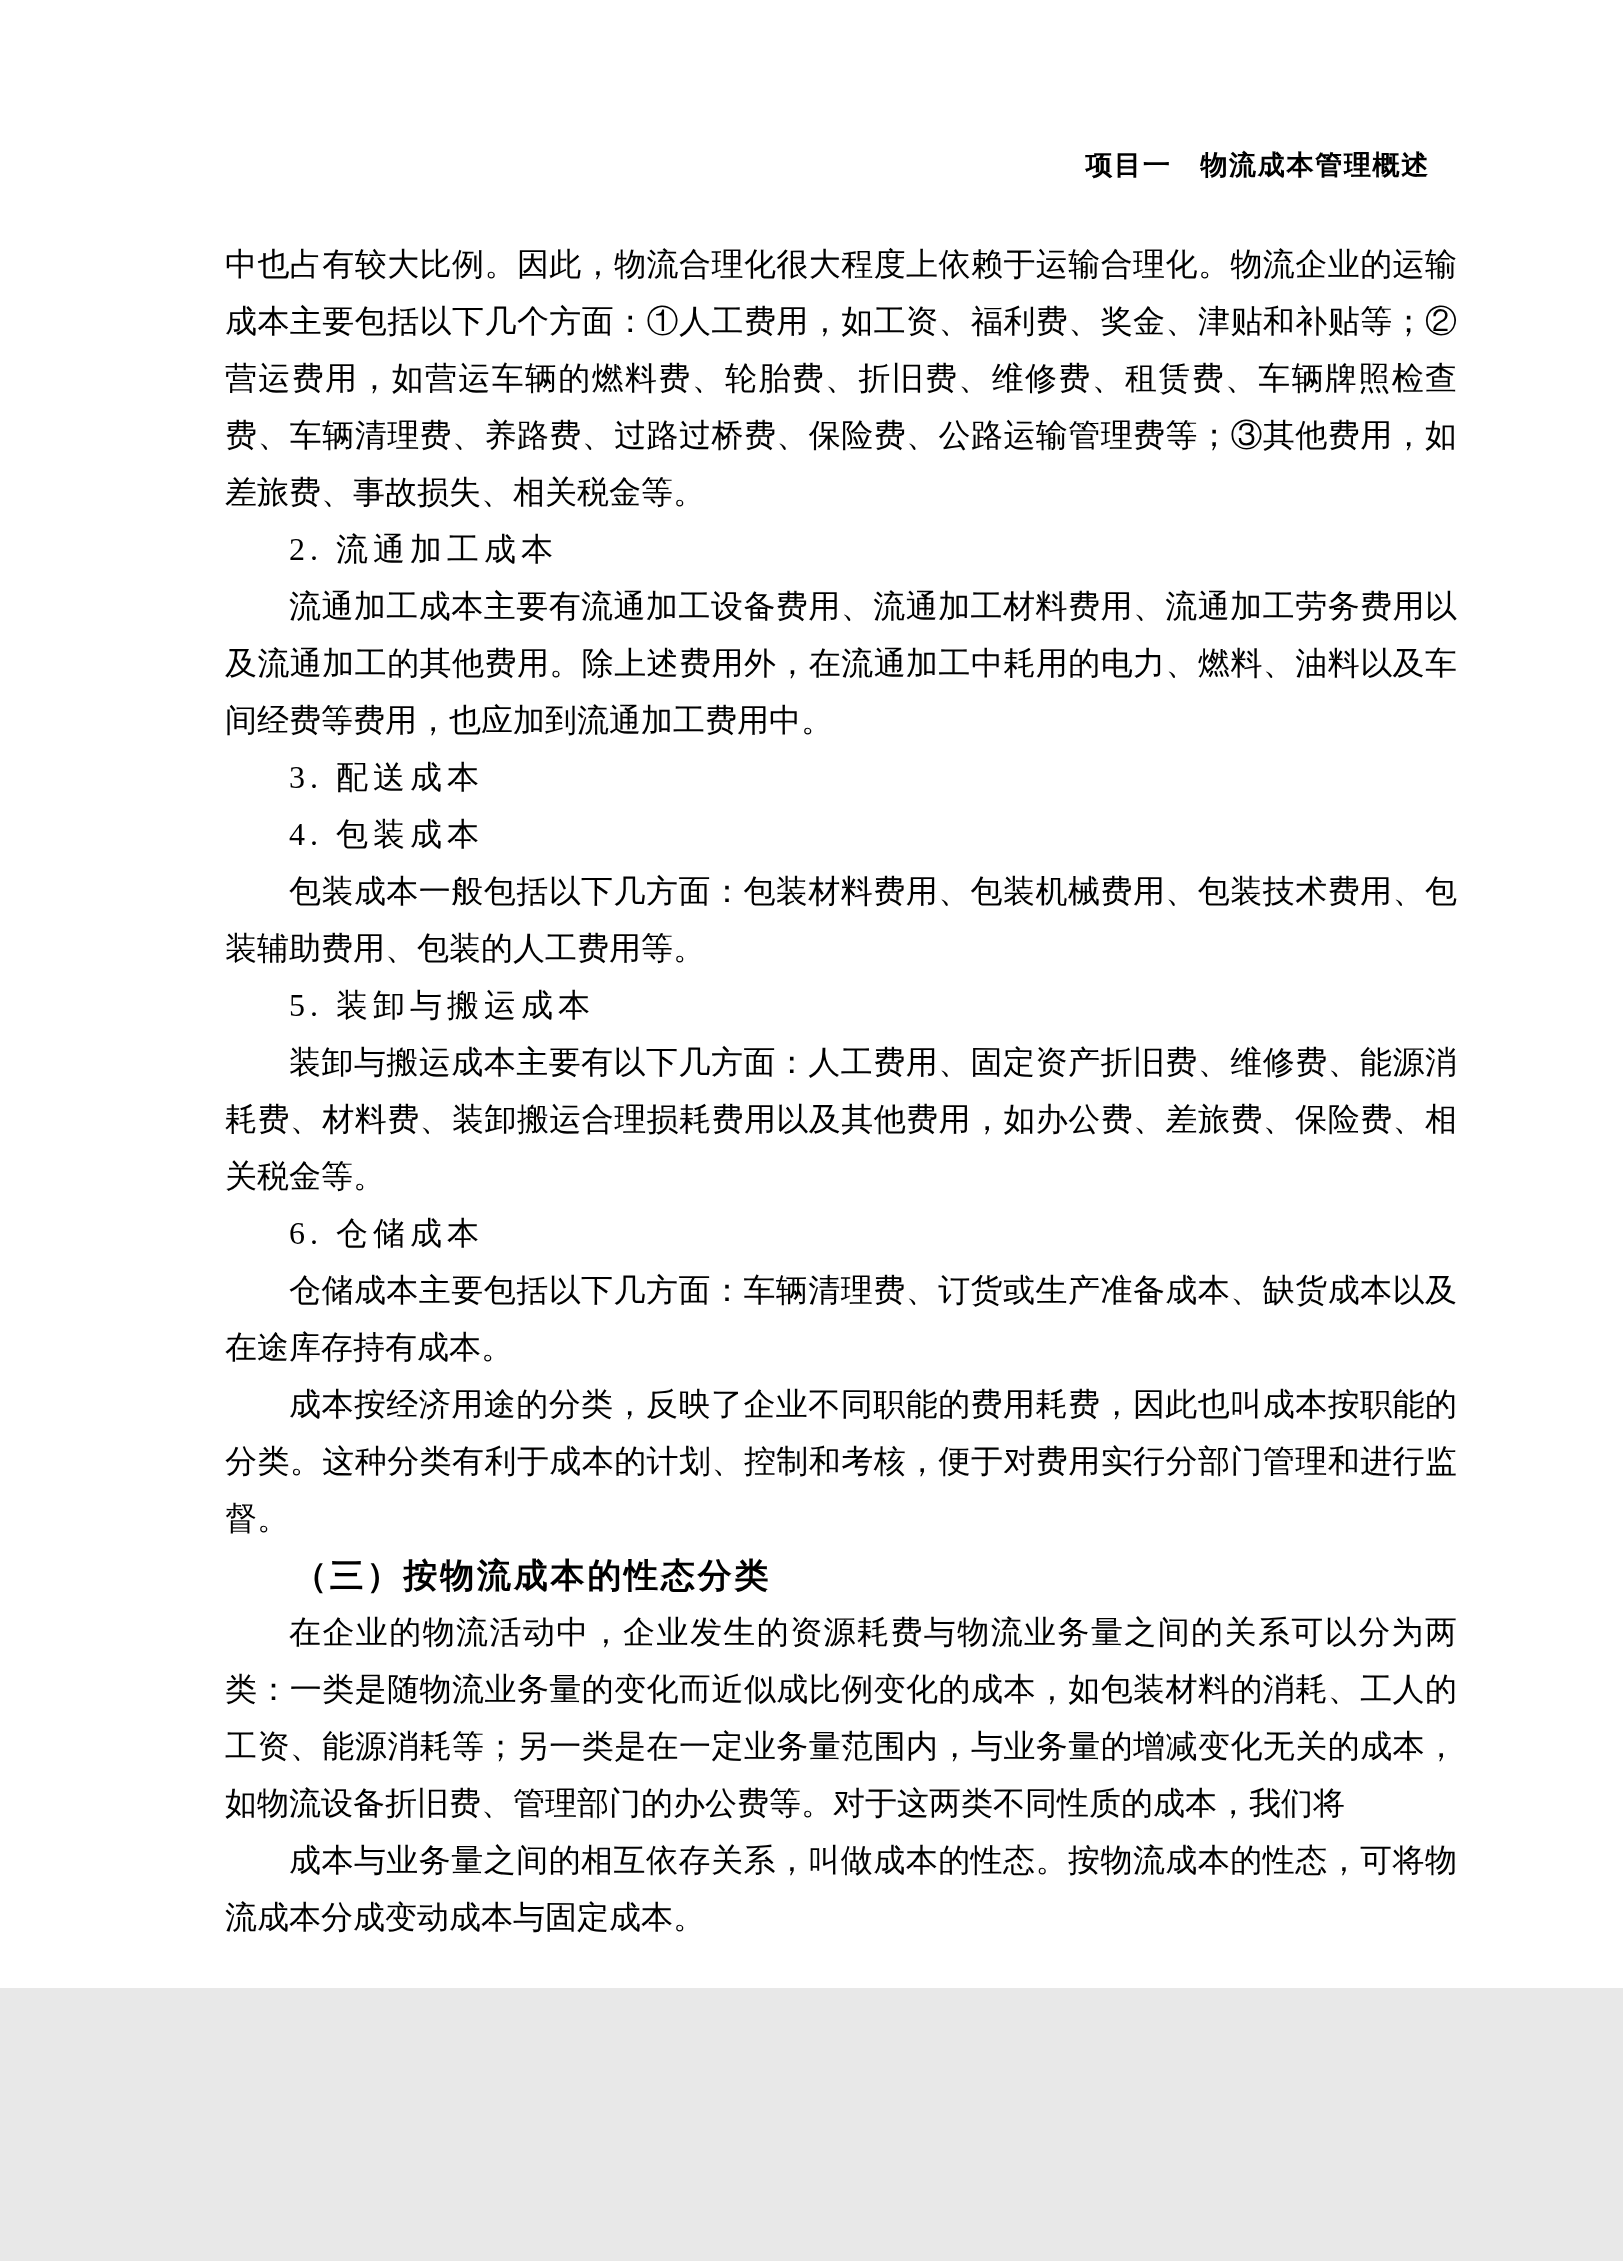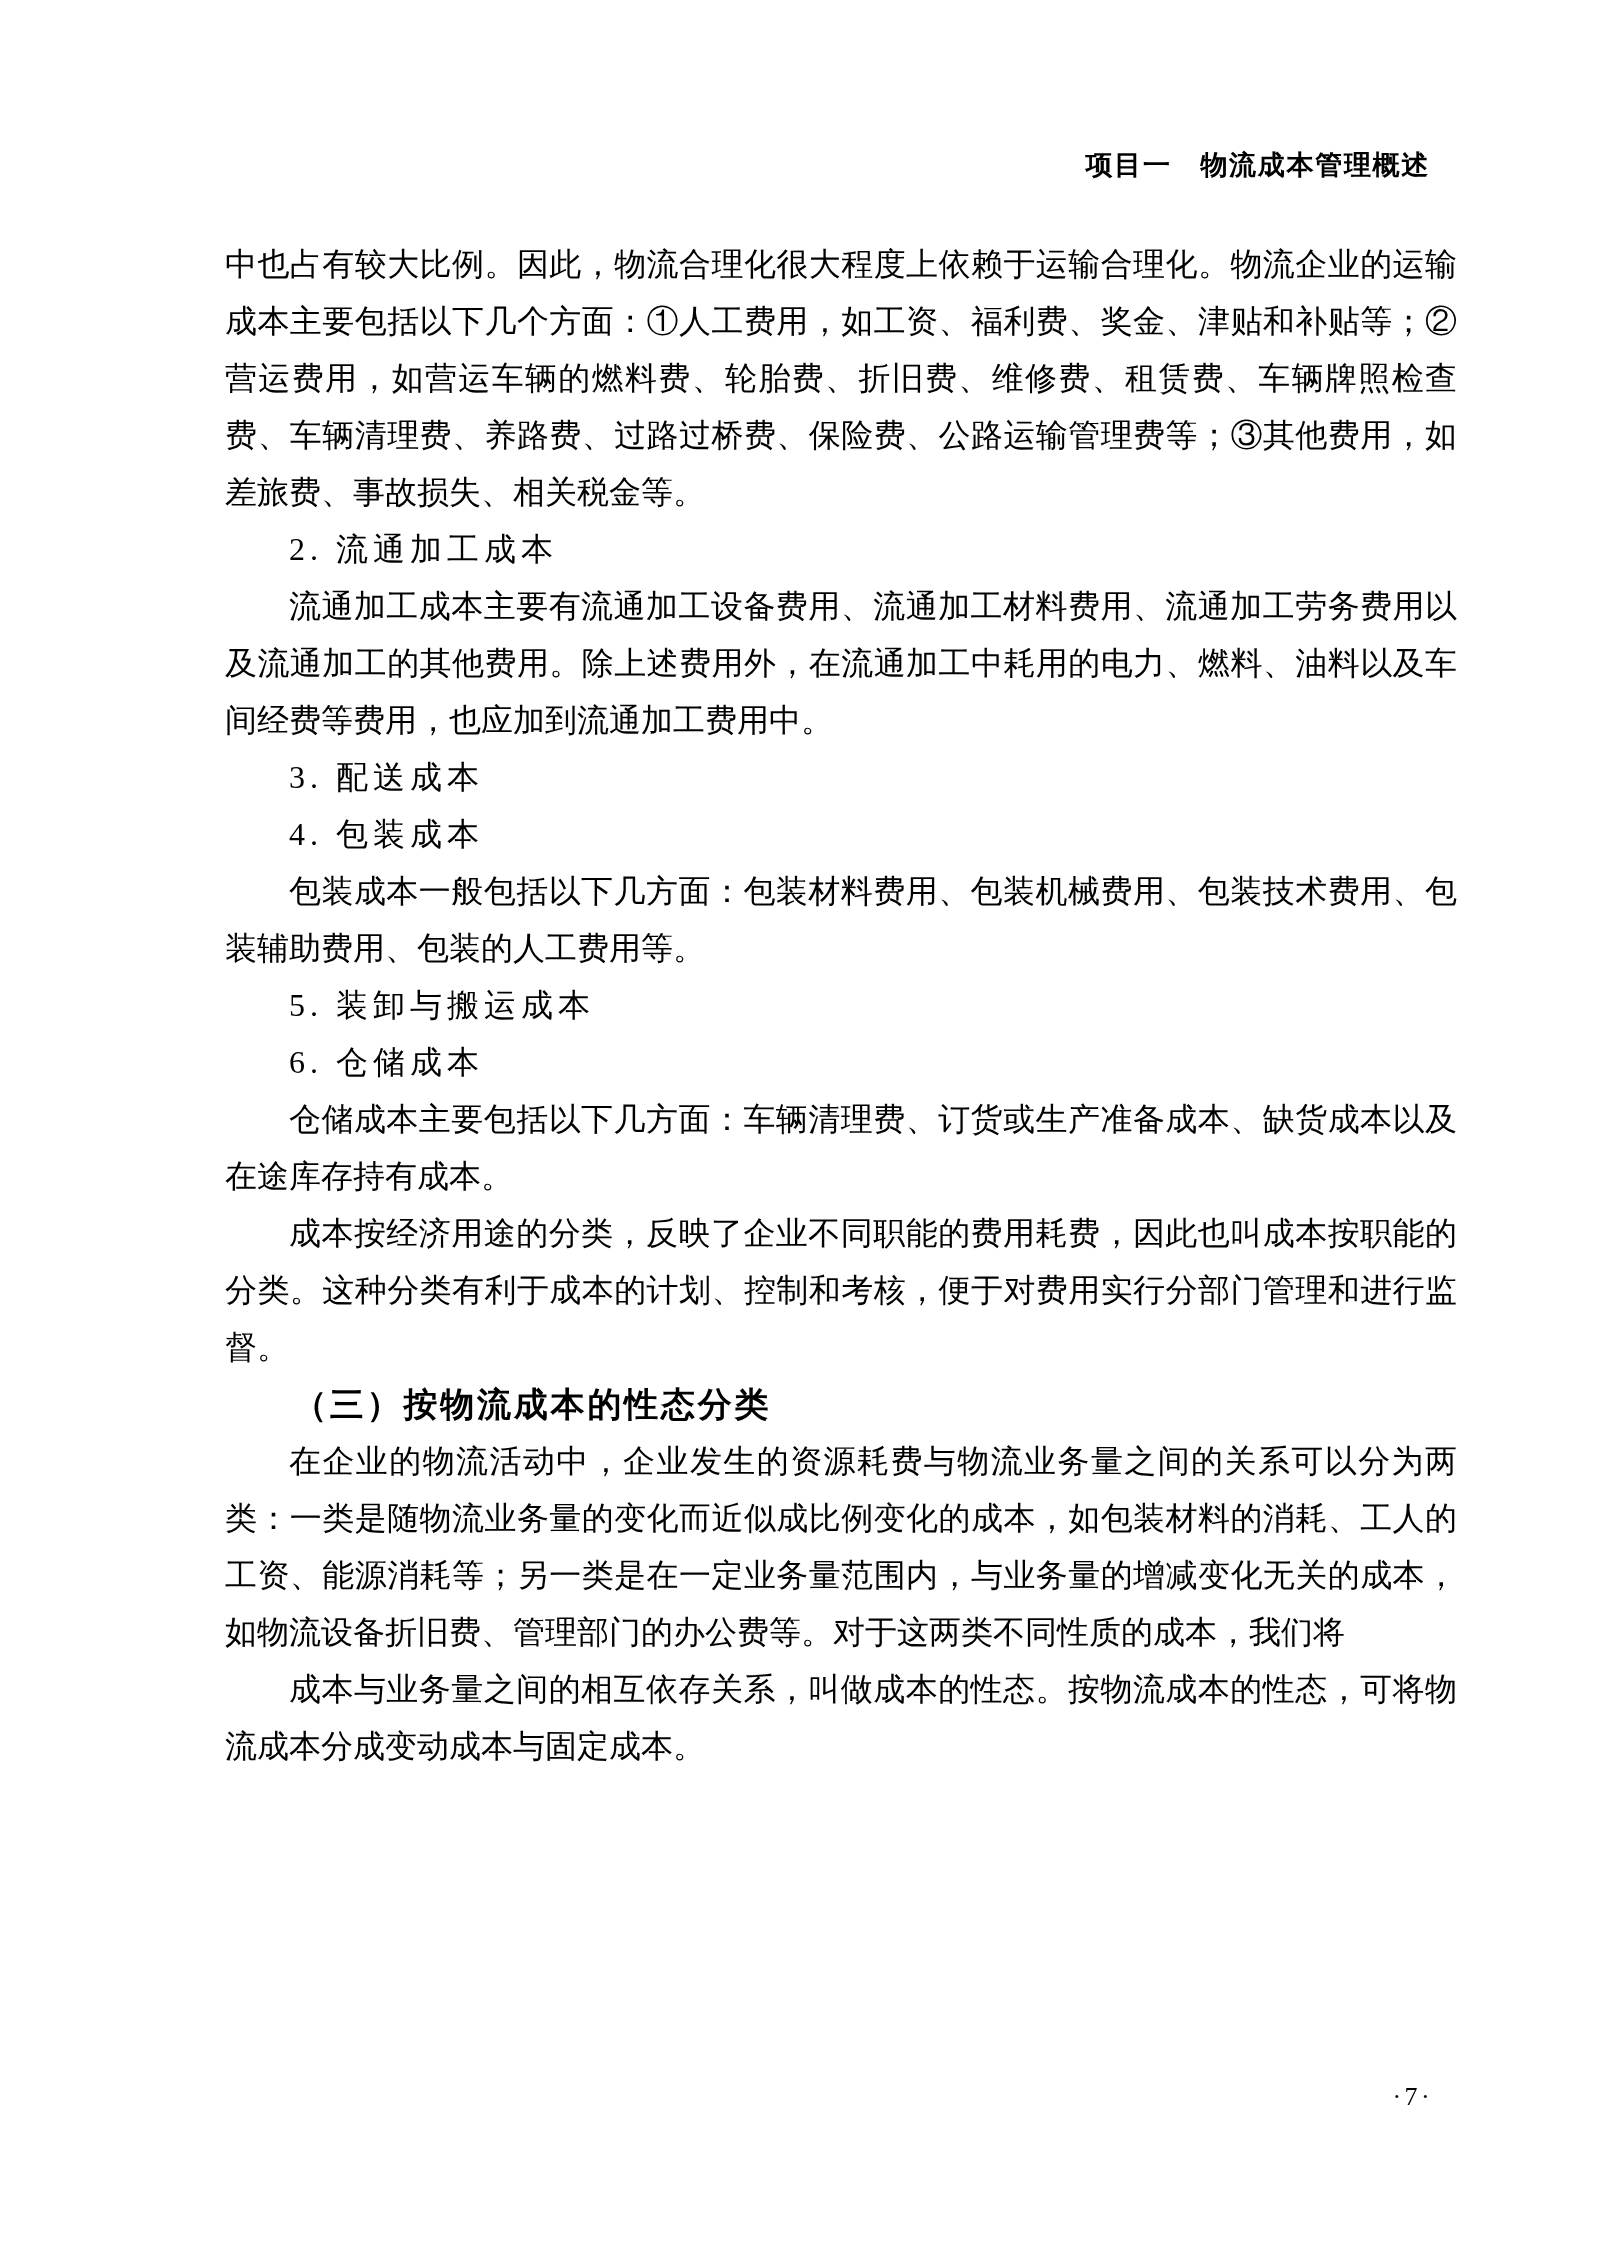--- a/index.html
+++ b/index.html
@@ -1,18 +1,18 @@
 <!DOCTYPE html>
 <html style="font-size:9px"><head>
 <meta charset="utf-8">
 <style>
   html,body{margin:0;padding:0;background:#e8e8e8;}
   .page{
     position:relative;
-    width:1624px;height:2261px;
+    width:1624px;height:1988px;
     background:#ffffff;
     color:#000;
     font-family:"Liberation Serif","DejaVu Serif",serif;
     overflow:hidden;
   }
   .running-header{
     position:absolute;
     top:147px;right:194px;
     font-family:"Liberation Sans","DejaVu Sans",sans-serif;
     font-size:27px;
@@ -72,20 +72,21 @@
 
     <p class="num-heading">3. 配送成本</p>
 
 
     <p class="num-heading">4. 包装成本</p>
 
     <p>包装成本一般包括以下几方面：包装材料费用、包装机械费用、包装技术费用、包装辅助费用、包装的人工费用等。</p>
 
     <p class="num-heading">5. 装卸与搬运成本</p>
 
+    <p>装卸与搬运成本主要有以下几方面：人工费用、固定资产折旧费、维修费、能源消耗费、材料费、装卸搬运合理损耗费用以及其他费用，如办公费、差旅费、保险费、相关税金等。</p>
 
     <p class="num-heading">6. 仓储成本</p>
 
     <p>仓储成本主要包括以下几方面：车辆清理费、订货或生产准备成本、缺货成本以及在途库存持有成本。</p>
 
     <p>成本按经济用途的分类，反映了企业不同职能的费用耗费，因此也叫成本按职能的分类。这种分类有利于成本的计划、控制和考核，便于对费用实行分部门管理和进行监督。</p>
 
     <p class="section-heading">（三）按物流成本的性态分类</p>
 
     <p>在企业的物流活动中，企业发生的资源耗费与物流业务量之间的关系可以分为两类：一类是随物流业务量的变化而近似成比例变化的成本，如包装材料的消耗、工人的工资、能源消耗等；另一类是在一定业务量范围内，与业务量的增减变化无关的成本，如物流设备折旧费、管理部门的办公费等。对于这两类不同性质的成本，我们将</p>

